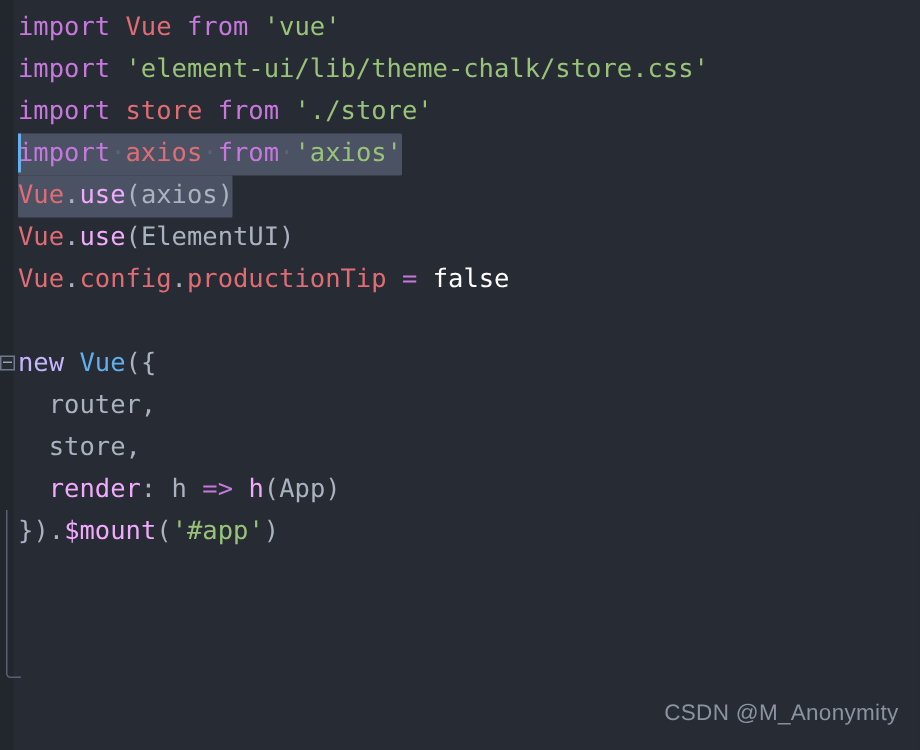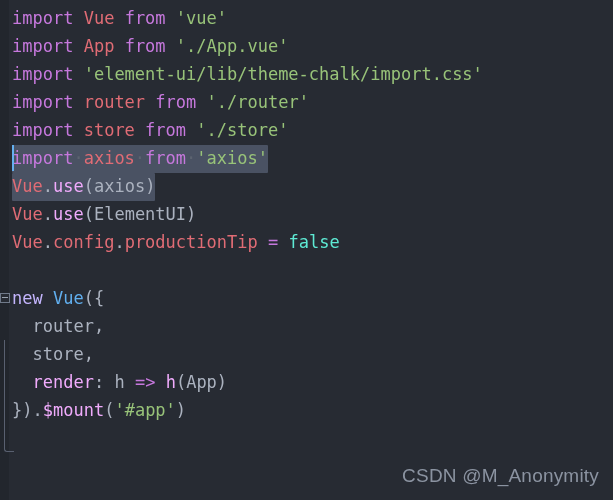--- a/index.html
+++ b/index.html
@@ -62,21 +62,21 @@
   .k-from   { color: #c678dd; }
   .k-new    { color: #c4b5fd; }
   .k-arrow  { color: #c678dd; }
   .k-eq     { color: #c678dd; }
   .ident    { color: #e06c75; }
   .plain    { color: #abb2bf; }
   .str      { color: #98c379; }
   .fn       { color: #f0abfc; }
   .cls      { color: #61afef; }
   .punct    { color: #abb2bf; }
-  .bool     { color: #5eead4; }
+  .bool     { color: #ffffff; }
   .ws-dot   { color: #5c6370; }
   
   .fold-marker {
     position: absolute;
     left: 0px;
     top: 9px;
     width: 10px;
     height: 10px;
     border: 1px solid #707a8a;
     box-sizing: border-box;
@@ -102,43 +102,41 @@
     border-bottom: 1px solid #596070;
     border-bottom-left-radius: 3px;
     box-sizing: border-box;
   }
   .watermark {
     position: absolute;
     right: 14px;
     bottom: 10px;
     color: #8b93a1;
     font-family: "Liberation Sans", sans-serif;
-    font-size: 19px;
+    font-size: 15px;
     letter-spacing: 0.2px;
   }
 </style>
 </head>
 <body>
 
 <div class="editor">
 
   <div class="gutter"></div>
 
   <div class="fold-guide"></div>
 
   <div class="code-area">
 
     <div class="line"><span class="line-inner"><span class="k-import">import</span><span class="plain"> </span><span class="ident">Vue</span><span class="plain"> </span><span class="k-from">from</span><span class="plain"> </span><span class="str">'vue'</span></span></div>
 
 
-    <div class="line"><span class="line-inner"><span class="k-import">import</span><span class="plain"> </span><span class="ident">App</span><span class="plain"> </span><span class="k-from">from</span><span class="plain"> </span><span class="str">'./App.vue'</span></span></div>
 
-    <div class="line"><span class="line-inner"><span class="k-import">import</span><span class="plain"> </span><span class="str">'element-ui/lib/theme-chalk/import.css'</span></span></div>
+    <div class="line"><span class="line-inner"><span class="k-import">import</span><span class="plain"> </span><span class="str">'element-ui/lib/theme-chalk/store.css'</span></span></div>
 
-    <div class="line"><span class="line-inner"><span class="k-import">import</span><span class="plain"> </span><span class="ident">router</span><span class="plain"> </span><span class="k-from">from</span><span class="plain"> </span><span class="str">'./router'</span></span></div>
 
     <div class="line"><span class="line-inner"><span class="k-import">import</span><span class="plain"> </span><span class="ident">store</span><span class="plain"> </span><span class="k-from">from</span><span class="plain"> </span><span class="str">'./store'</span></span></div>
 
     <div class="line"><span class="cursor"></span><span class="sel"><span class="k-import">import</span><span class="ws-dot">·</span><span class="ident">axios</span><span class="ws-dot">·</span><span class="k-from">from</span><span class="ws-dot">·</span><span class="str">'axios'</span></span></div>
 
     <div class="line"><span class="sel"><span class="ident">Vue</span><span class="punct">.</span><span class="fn">use</span><span class="punct">(</span><span class="plain">axios</span><span class="punct">)</span></span></div>
 
     <div class="line"><span class="line-inner"><span class="ident">Vue</span><span class="punct">.</span><span class="fn">use</span><span class="punct">(</span><span class="plain">ElementUI</span><span class="punct">)</span></span></div>
 
     <div class="line"><span class="line-inner"><span class="ident">Vue</span><span class="punct">.</span><span class="ident">config</span><span class="punct">.</span><span class="ident">productionTip</span><span class="plain"> </span><span class="k-eq">=</span><span class="plain"> </span><span class="bool">false</span></span></div>

